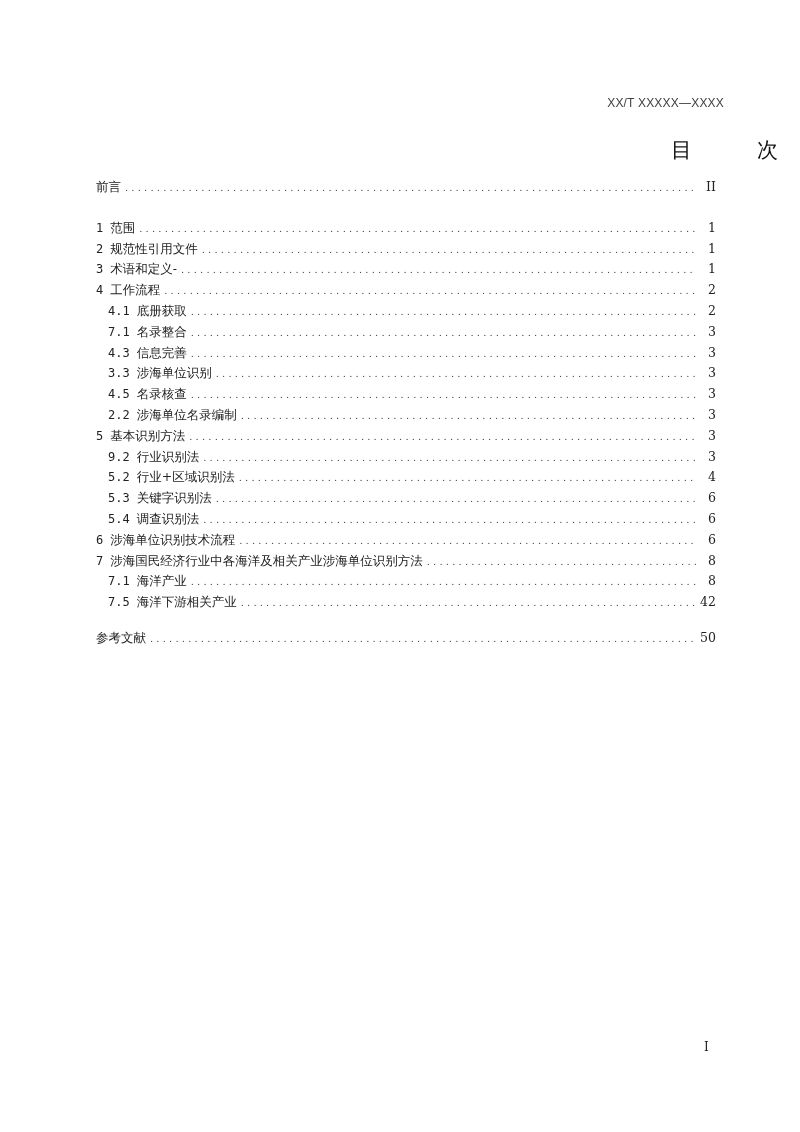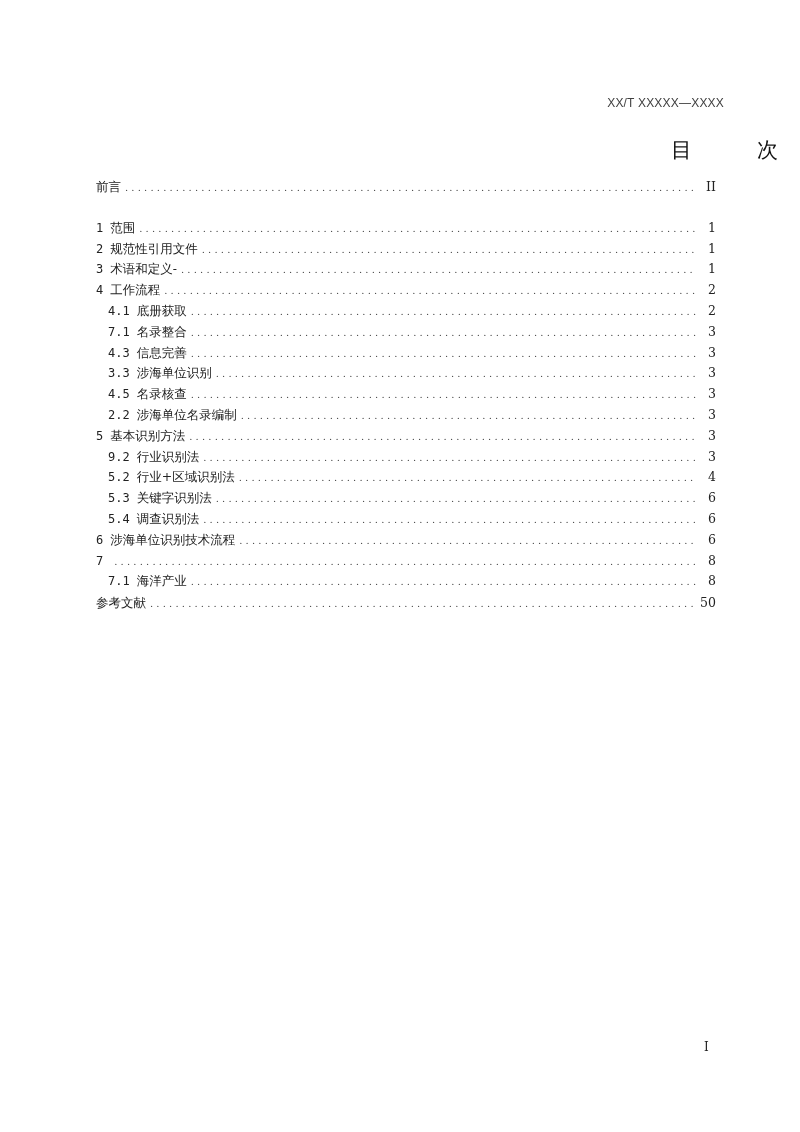--- a/index.html
+++ b/index.html
@@ -6,21 +6,21 @@
   body { width: 800px; height: 1132px; position: relative; overflow: hidden;
          font-family: "DejaVu Serif", "Liberation Serif", serif; color: #222; }
   .header-code { position: absolute; top: 96px; right: 76px; font-family: Liberation Sans, sans-serif;
                  font-size: 12px; letter-spacing: 0.2px; color: #404040; }
   .title { position: absolute; top: 136px; left: 0; width: 800px; text-align: right;
            font-family: "DejaVu Sans", "Liberation Sans", sans-serif; font-size: 21px; letter-spacing: 22px; text-indent: 22px; color: #111; }
   .toc { position: absolute; top: 177px; left: 96px; width: 620px; }
   .row { position: relative; display: flex; align-items: baseline; height: 20.8px; font-size: 12.5px; line-height: 20.8px; white-space: nowrap; }
   .row.lvl2 { padding-left: 12px; }
   .row.gap-after { margin-bottom: 20px; justify-content: center; }
-  .row.gap-before { margin-top: 1px; }
+  .row.gap-before { margin-top: 15px; }
   .num { margin-right: 7px; font-family: "DejaVu Sans Mono", "Liberation Mono", monospace; font-size: 12px; }
   .label { flex: 0 0 auto; }
   .leader { flex: 1 1 auto; overflow: hidden; margin: 0 4px 0 4px; color: #444; letter-spacing: 2.6px; font-size: 10px; }
   .leader::before { content: ". . . . . . . . . . . . . . . . . . . . . . . . . . . . . . . . . . . . . . . . . . . . . . . . . . . . . . . . . . . . . . . . . . . . . . . . . . . . . . . . . . . . . . . . . . . . . . . . . . . . . . . . . . . . . . . . . . . . . . . . . . . . . . . . . . . . . . . . . . . . . . . . . . . . . . . . . . . . . . . . . . . . . . . . . . . . . . . . . . . . . . . . . . . . . . . . . . . . . ."; letter-spacing: 0; }
   .page { flex: 0 0 auto; min-width: 16px; text-align: right; font-size: 12.5px; }
   .footer-page { position: absolute; top: 1040px; left: 704px; font-size: 12px; font-family: "DejaVu Serif", "Liberation Serif", serif; }
 </style>
 </head>
 <body>
 
@@ -125,28 +125,35 @@
       <span class="page">6</span>
     </div>
   <div class="row">
       <span class="num">6</span>
       <span class="label">涉海单位识别技术流程</span>
       <span class="leader"></span>
       <span class="page">6</span>
     </div>
   <div class="row">
       <span class="num">7</span>
+      <span class="label">涉海国民经济行业中各海洋及相关产业涉海单位识别方法</span>
       <span class="leader"></span>
       <span class="page">8</span>
     </div>
   <div class="row lvl2">
       <span class="num">7.1</span>
       <span class="label">海洋产业</span>
       <span class="leader"></span>
       <span class="page">8</span>
+    </div>
+  <div class="row lvl2">
+      <span class="num">7.5</span>
+      <span class="label">海洋下游相关产业</span>
+      <span class="leader"></span>
+      <span class="page">42</span>
     </div>
 
   <div class="row gap-before">
       <span class="label">参考文献</span>
       <span class="leader"></span>
       <span class="page">50</span>
     </div>
 </div>
 
 <div class="footer-page">I</div>

